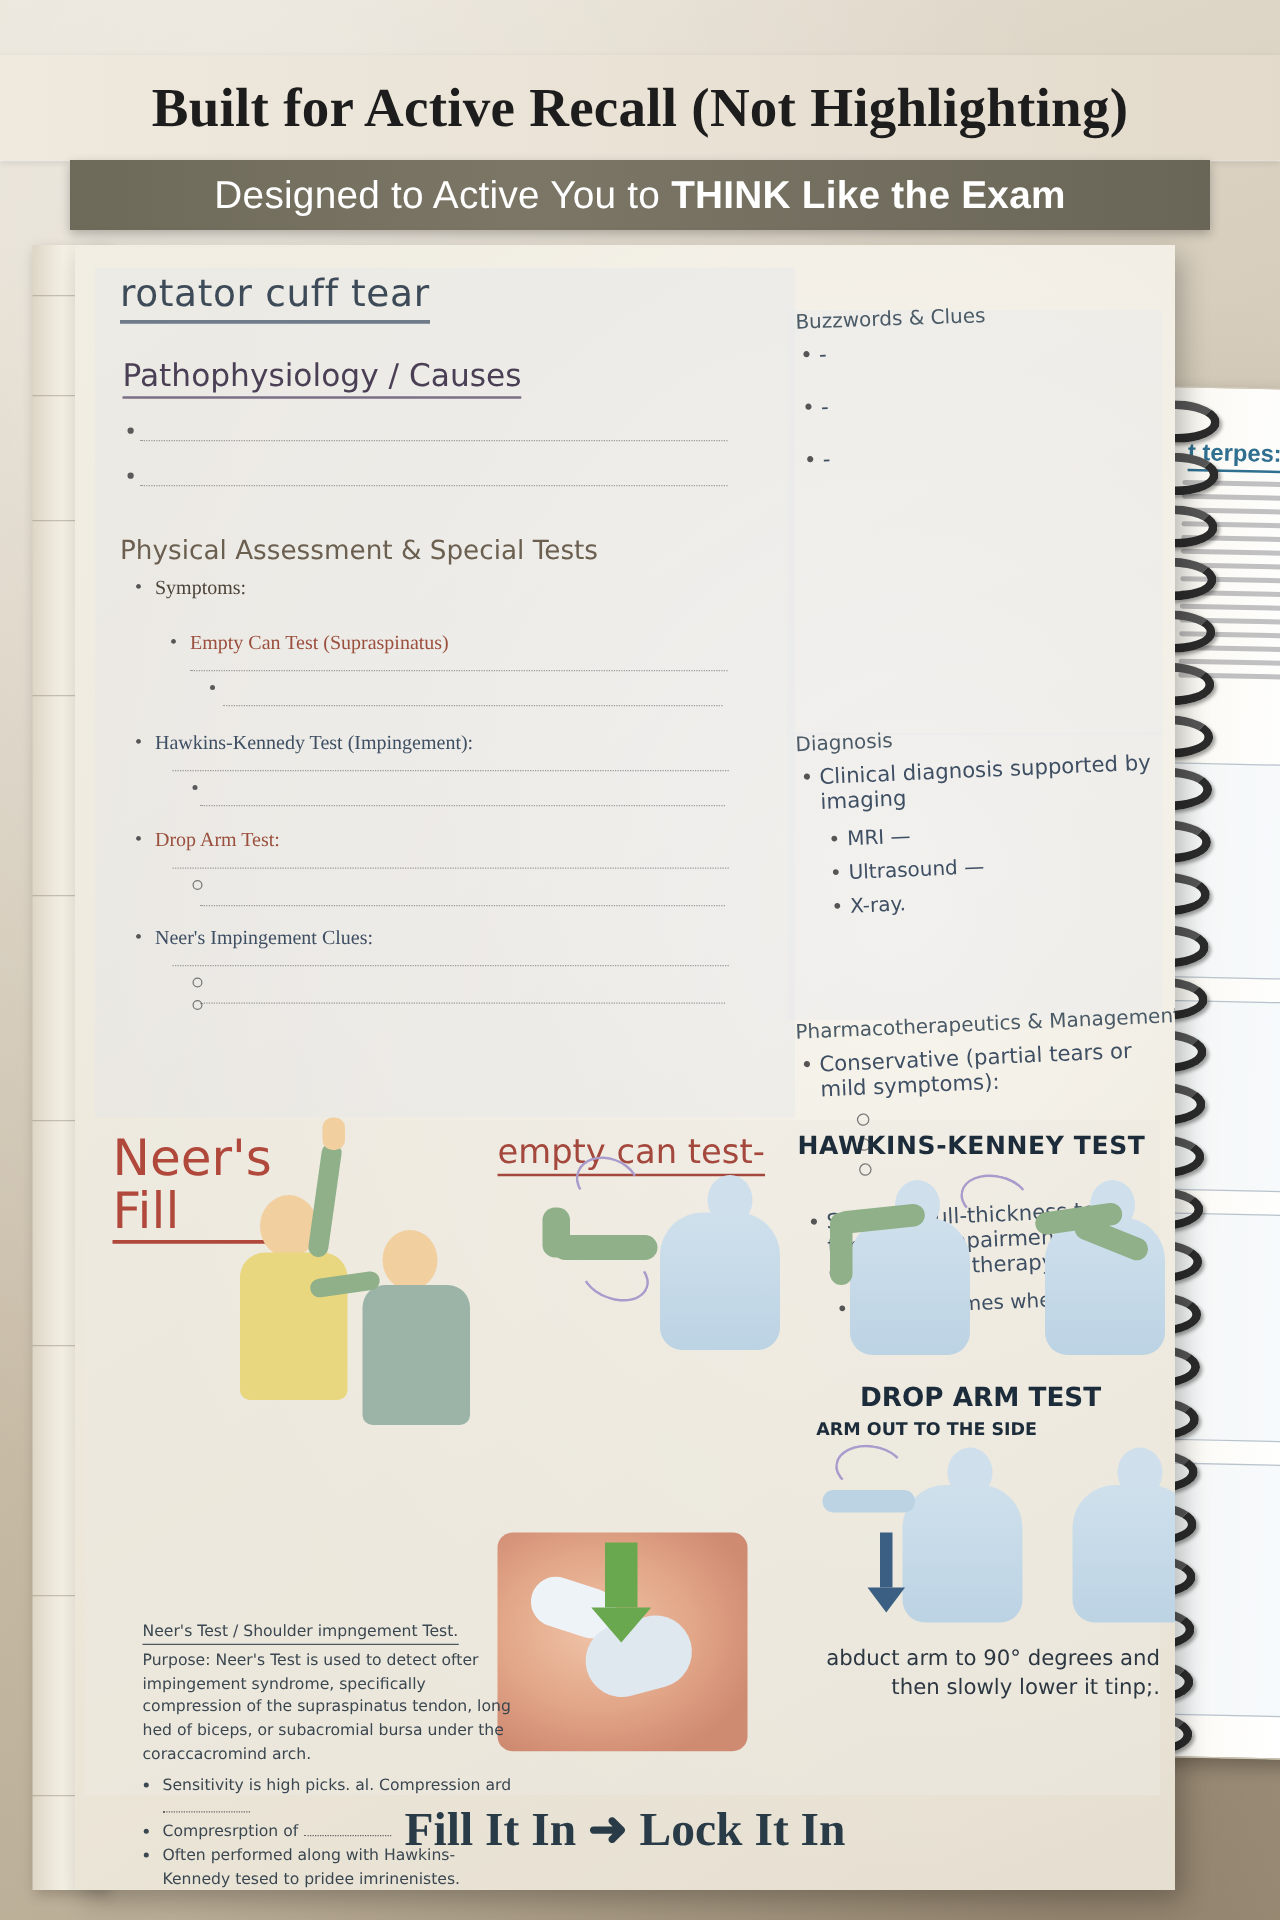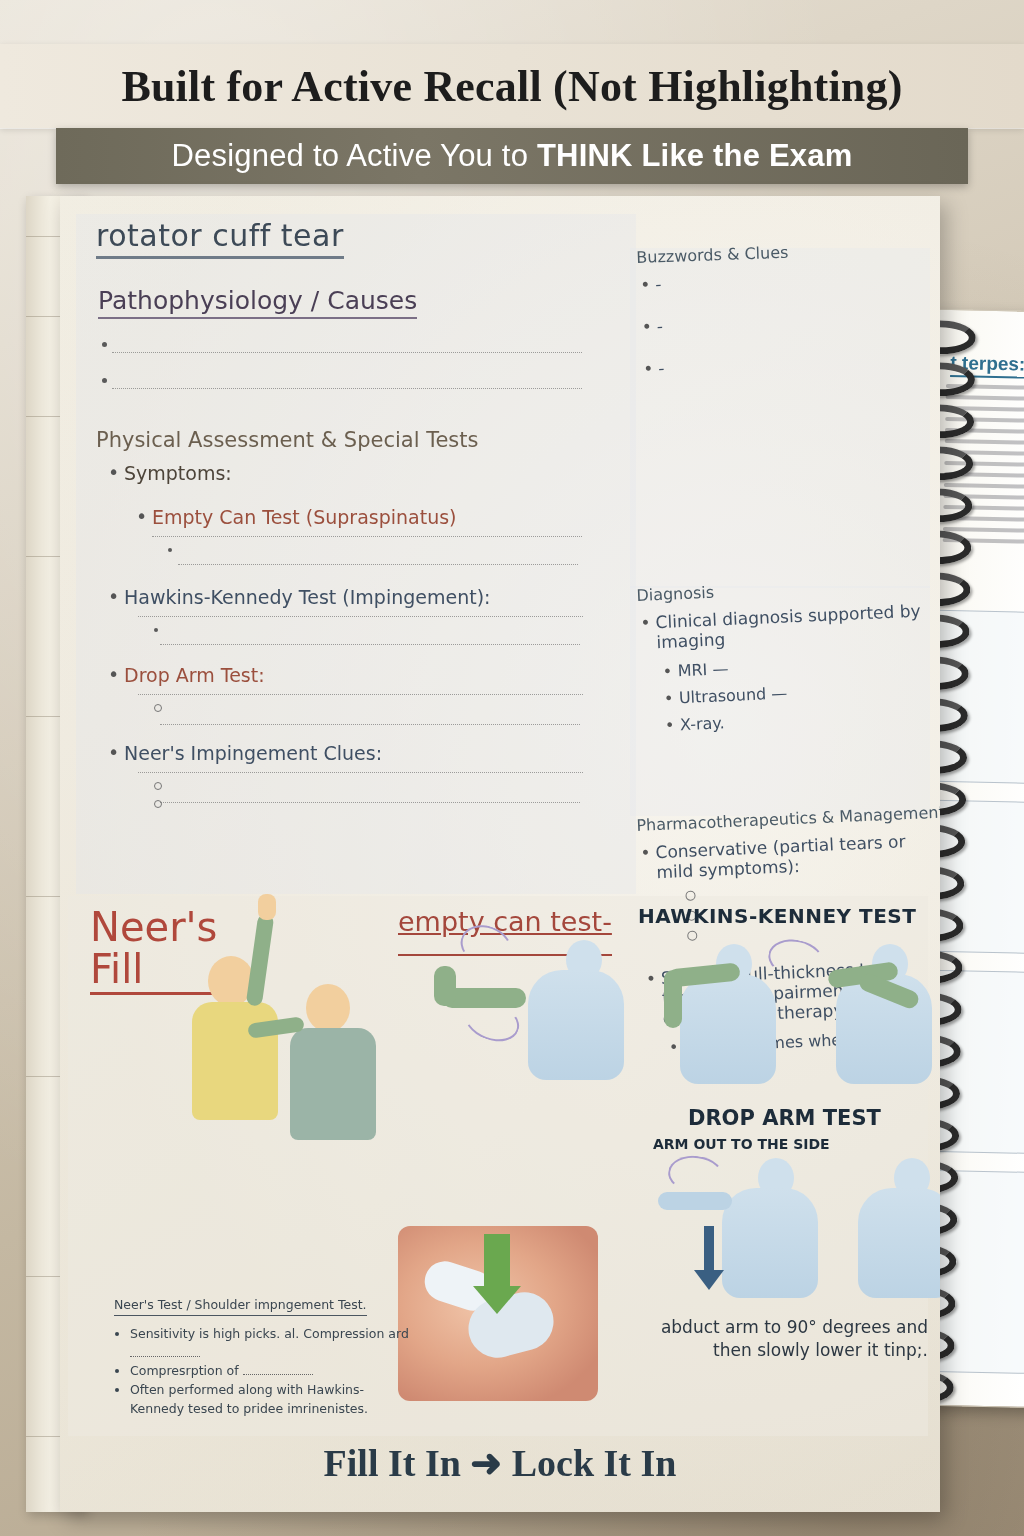--- a/index.html
+++ b/index.html
@@ -116,21 +116,21 @@
     border-bottom:2px solid #7b6f86;padding-bottom:2px;
   }
   .dot{
     position:absolute;width:5px;height:5px;border-radius:50%;background:#5a5a5a;
   }
   .rule{
     position:absolute;height:0;border-bottom:1px dotted rgba(90,90,90,.55);
   }
   .lbl{position:absolute;font-size:20px;color:#4c4136;}
 
-  .bul{position:absolute;font-size:19px;color:#3f4f63;}
+  .bul{position:absolute;font-size:16px;color:#3f4f63;font-family:Liberation Serif, serif;}
   .bul:before{content:"•";position:absolute;left:-16px;top:-1px;color:#555;}
 
   
   .rcol{position:absolute;left:576px;top:52px;width:300px;transform:rotate(-2deg);transform-origin:left top;}
   .rcol2{position:absolute;left:576px;top:390px;width:310px;transform:rotate(-2.5deg);transform-origin:left top;}
   .rcol3{position:absolute;left:576px;top:620px;width:310px;transform:rotate(-2.5deg);transform-origin:left top;}
   .r-h{font-size:16px;color:#4a5a66;margin-bottom:8px;}
   .r-li{font-size:17px;color:#3f4f63;margin:0 0 10px 18px;position:relative;}
   .r-li:before{content:"•";position:absolute;left:-15px;color:#555;}
   .r-li2{font-size:16px;color:#3f4f63;margin:0 0 8px 38px;position:relative;}
@@ -138,21 +138,21 @@
   .r-circ{width:8px;height:8px;border:1px solid #777;border-radius:50%;margin:10px 0 10px 46px;}
 
   
   .illus{position:absolute;left:8px;top:700px;width:860px;height:540px;}
   .neers-title{
     position:absolute;left:22px;top:10px;font-size:40px;color:#b0483c;line-height:1.05;
     border-bottom:3px solid #b0483c;padding-bottom:2px;
   }
   .ect-title{
     position:absolute;left:330px;top:10px;font-size:27px;color:#a4473c;
-    border-bottom:2px solid #a4473c;padding-bottom:17px;text-decoration:underline;
+    border-bottom:2px solid #a4473c;padding-bottom:2px;
   }
   .hk-title{position:absolute;left:570px;top:8px;font-size:20px;font-weight:700;color:#1d2c3a;letter-spacing:.5px;}
   .da-title{position:absolute;left:620px;top:210px;font-size:21px;font-weight:700;color:#1d2c3a;}
   .da-sub{position:absolute;left:585px;top:240px;font-size:14px;font-weight:700;color:#1d2c3a;text-align:right;}
   .cap{position:absolute;font-size:17px;color:#2c3742;line-height:1.35;}
   .notes{position:absolute;left:20px;top:400px;width:300px;font-size:12.5px;color:#3a4650;line-height:1.5;margin-left:26px;}
   .notes li{margin-left:2px;}
   .fill-line{display:inline-block;border-bottom:1px dotted #666;min-width:70px;height:11px;}
 
   .footer{
@@ -381,20 +381,21 @@
     <div class="shoulderimg">
       <div class="bone2"></div>
       <div class="bone"></div>
       <div class="greenarrow"></div>
     </div>
 
     <div class="cap" style="left:590px;top:420px;width:270px;text-align:right;">abduct arm to 90° degrees and then slowly lower it tinp;.</div>
 
     <div class="notes">
       <div style="border-bottom:1px solid #4b5660;display:inline-block;margin-bottom:3px;">Neer's Test / Shoulder impngement Test.</div>
+      <div>Purpose: Neer's Test is used to detect ofter impingement syndrome, specifically compression of the supraspinatus tendon, long hed of biceps, or subacromial bursa under the coraccacromind arch.</div>
       <ul style="margin:6px 0 0 14px;padding:0;">
         <li><span>Sensitivity is high picks. al.  Compression ard</span><span class="fill-line"></span></li>
         <li><span>Compresrption of</span> <span class="fill-line"></span></li>
         <li><span>Often performed along with Hawkins-Kennedy tesed to pridee imrinenistes.</span></li>
 
       </ul>
     </div>
   </div>
 
   <div class="footer">Fill It In ➜ Lock It In</div>

